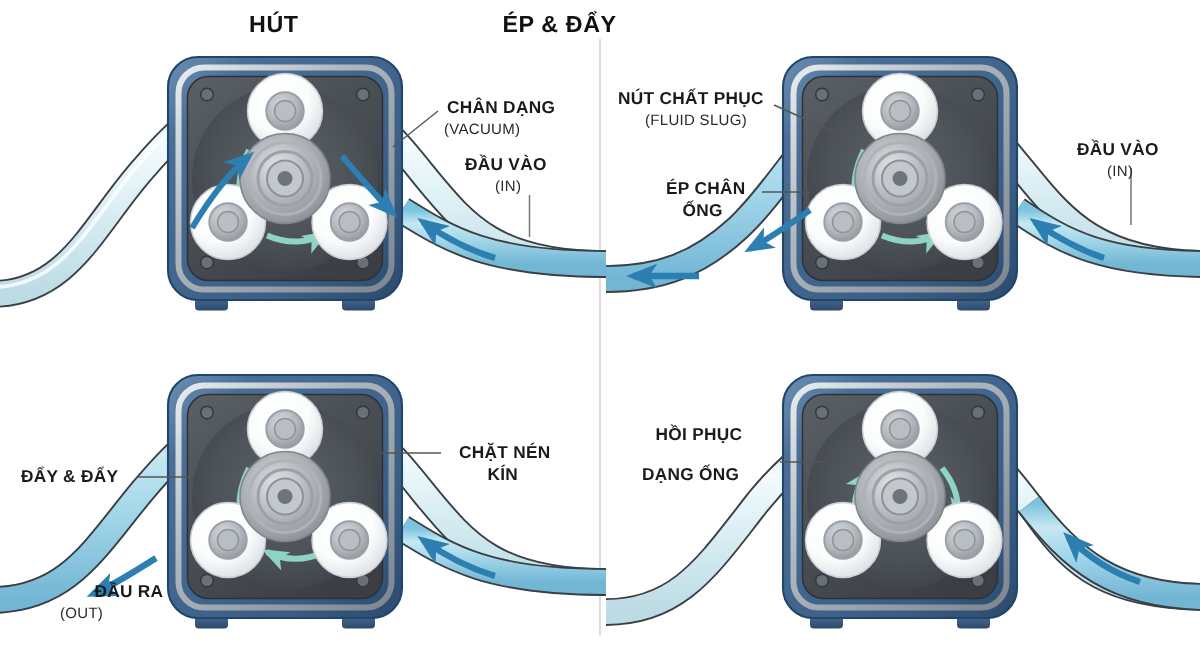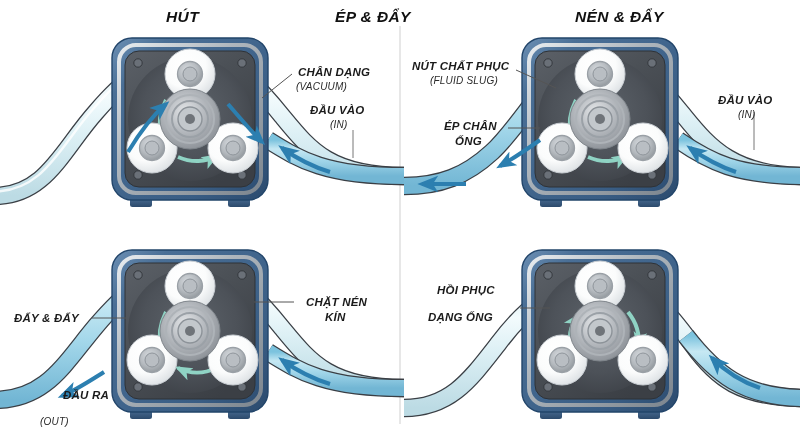--- a/index.html
+++ b/index.html
@@ -10,21 +10,20 @@
   }
   body {
     font-family: "Liberation Sans", sans-serif;
   }
   #stage {
     position: relative;
     width: 800px;
     height: 437px;
     background: #ffffff;
     overflow: hidden;
-    font-style: italic;
   }
   #stage svg.layer {
     position: absolute;
     left: 0;
     top: 0;
     width: 800px;
     height: 437px;
   }
   .lbl {
     position: absolute;
@@ -399,38 +398,35 @@
       <line x1="520" y1="308" x2="550" y2="308" stroke="#555555" stroke-width="1"></line>
     </g>
   </svg>
 
   <div class="title" style="left:166px; top:8px; width:60px;">
     <span>HÚT</span>
   </div>
   <div class="title" style="left:335px; top:8px;">
     <span>ÉP &amp; ĐẨY</span>
   </div>
-  <div class="title" style="left:575px; top:8px;">
-    <span>NÉN &amp; ĐẨY</span>
-  </div>
 
   <div class="lbl lbl-main" style="left:298px; top:66px;">CHÂN DẠNG</div>
   <div class="lbl lbl-sub" style="left:296px; top:81px;">(VACUUM)</div>
   <div class="lbl lbl-main" style="left:310px; top:104px;">ĐẦU VÀO</div>
   <div class="lbl lbl-sub" style="left:330px; top:119px;">(IN)</div>
 
   <div class="lbl lbl-main" style="left:412px; top:60px;">NÚT CHẤT PHỤC</div>
   <div class="lbl lbl-sub" style="left:430px; top:75px;">(FLUID SLUG)</div>
   <div class="lbl lbl-main" style="left:444px; top:120px;">ÉP CHÂN</div>
   <div class="lbl lbl-main" style="left:455px; top:135px;">ỐNG</div>
   <div class="lbl lbl-main" style="left:718px; top:94px;">ĐẦU VÀO</div>
   <div class="lbl lbl-sub" style="left:738px; top:109px;">(IN)</div>
 
   <div class="lbl lbl-main" style="left:14px; top:312px;">ĐẨY &amp; ĐẨY</div>
   <div class="lbl lbl-main" style="left:34px; top:389px;padding-left:29px;">ĐẦU RA</div>
-  <div class="lbl lbl-sub" style="left:40px; top:404px;margin-top:12px;">(OUT)</div>
+  <div class="lbl lbl-sub" style="left:40px; top:404px;">(OUT)</div>
   <div class="lbl lbl-main" style="left:306px; top:296px;">CHẶT NÉN</div>
   <div class="lbl lbl-main" style="left:325px; top:311px;">KÍN</div>
 
   <div class="lbl lbl-main" style="left:437px; top:284px;">HỒI PHỤC</div>
   <div class="lbl lbl-main" style="left:428px; top:311px;">DẠNG ỐNG</div>
 
 </div>
 
 </body></html>

